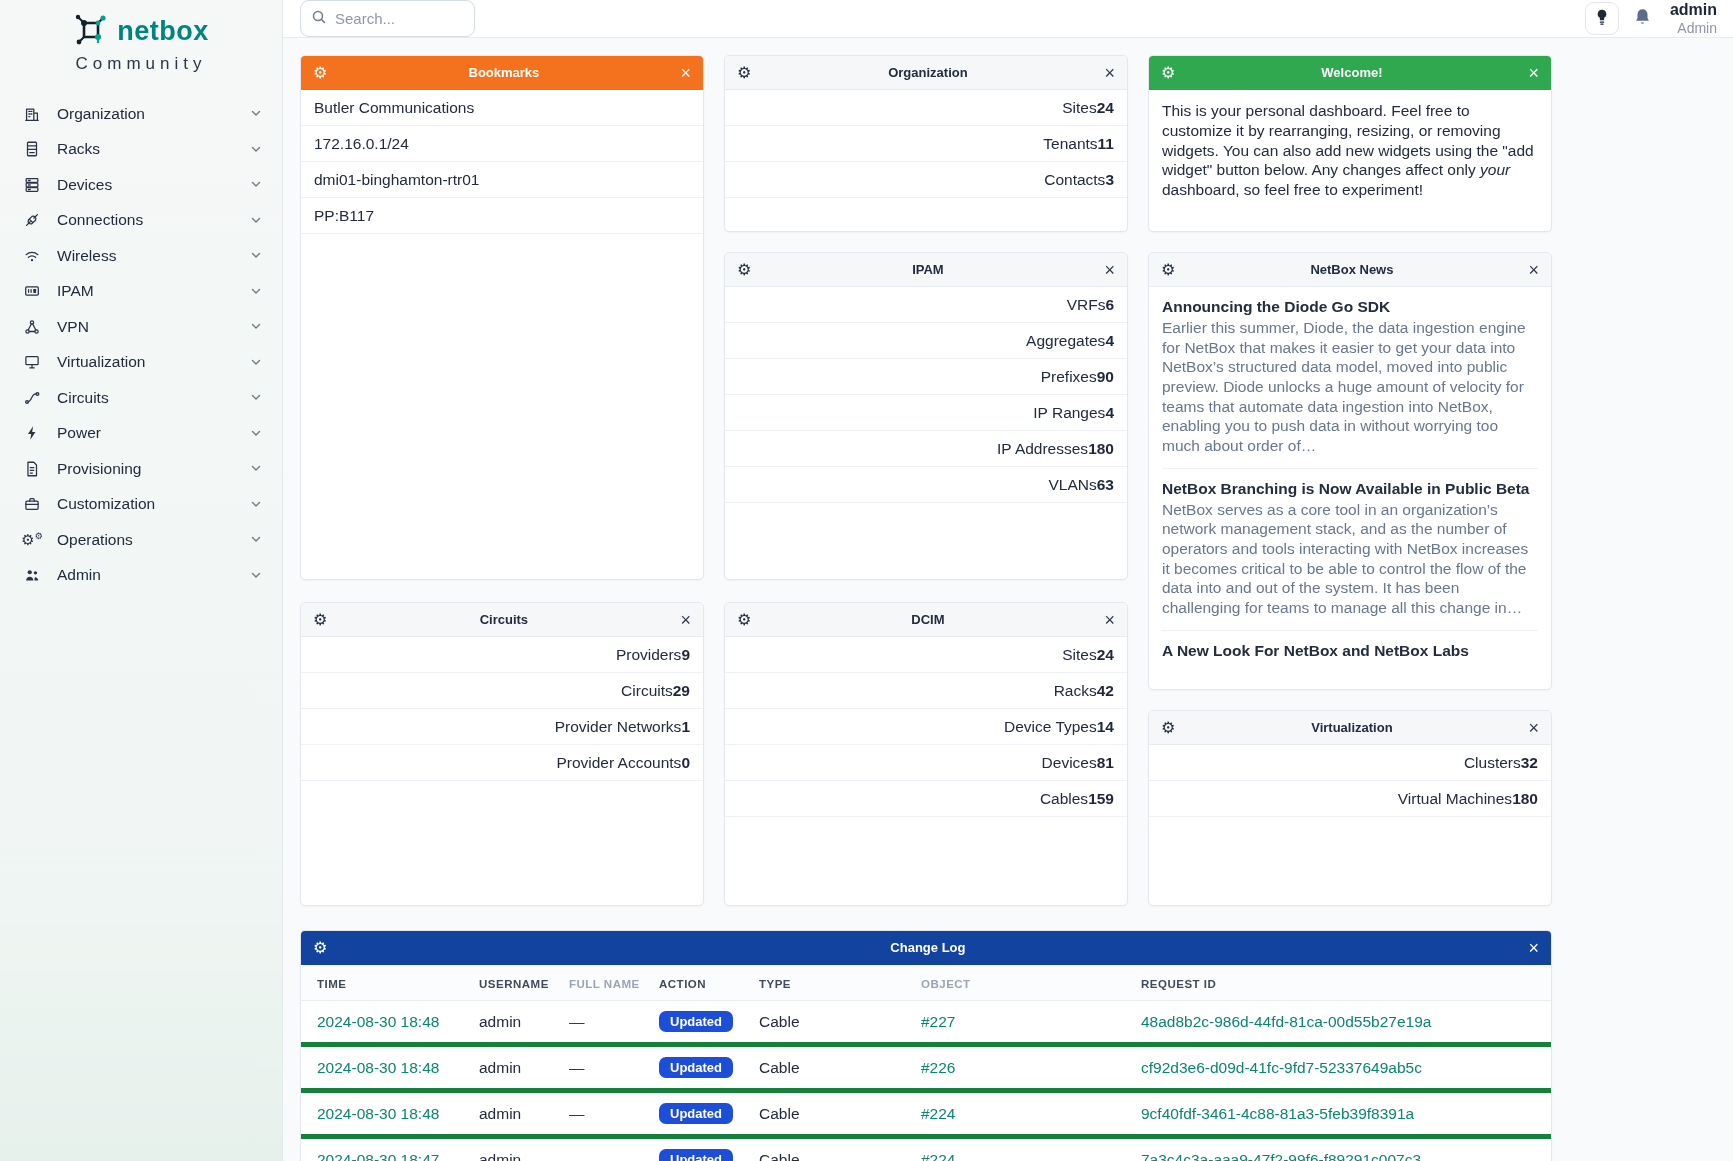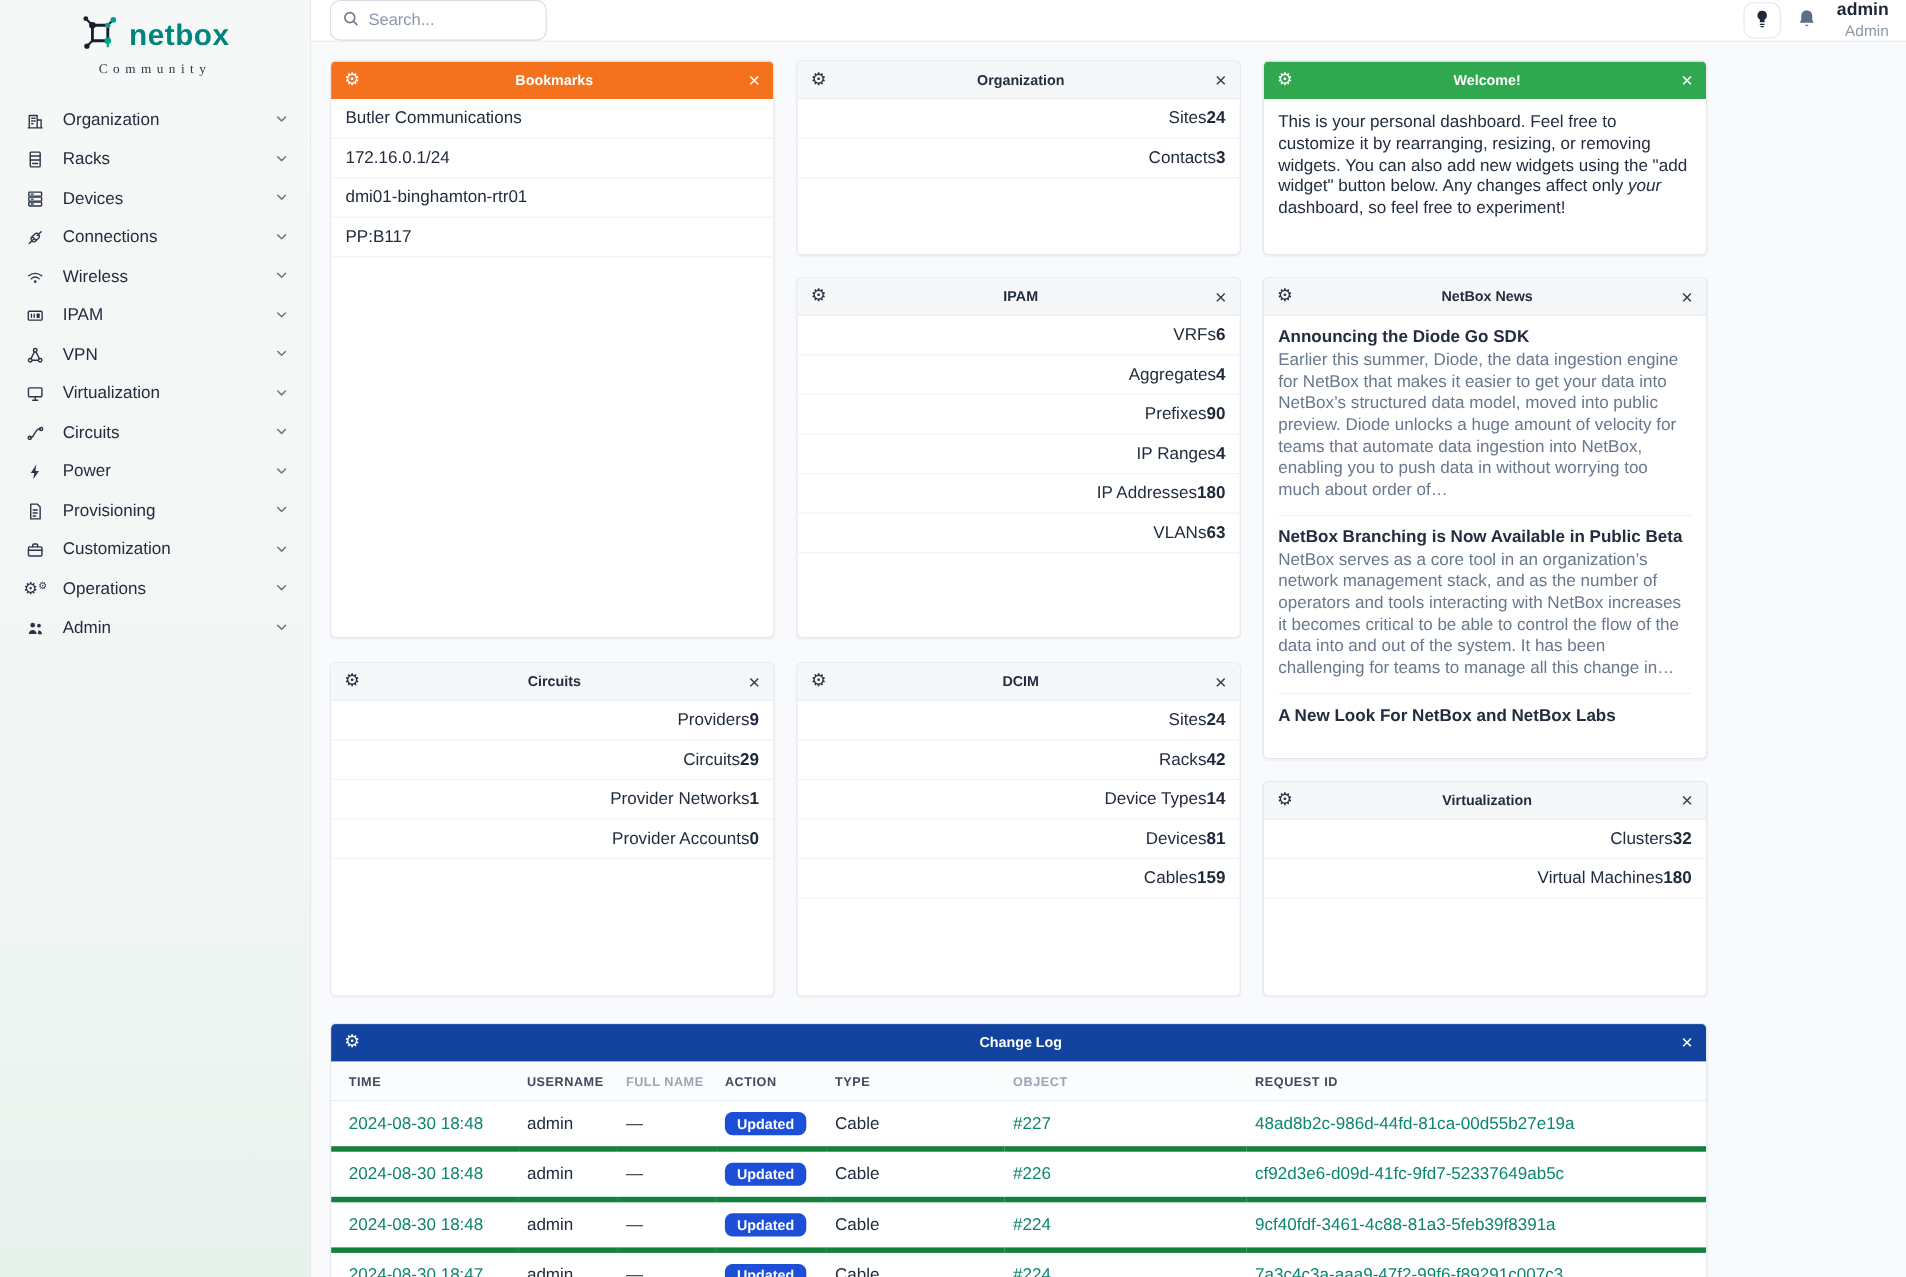--- a/index.html
+++ b/index.html
@@ -12,38 +12,38 @@
 
   
   .sidebar {
     width:283px; height:100%; flex:0 0 283px;
     background:linear-gradient(180deg,#f5f8f7 0%,#f1f6f4 70%,#e7f1ec 100%);
     border-right:1px solid #e3e8ea;
   }
   .logo-block { padding:12px 0 6px; text-align:center; }
   .logo-row { display:flex; align-items:center; justify-content:center; gap:8px; }
   .logo-text { font-size:27px; font-weight:700; color:#00857e; letter-spacing:0.5px; }
-  .logo-sub { font-size:12px; color:#2b3646; letter-spacing:5px; margin-top:3px;font-family:Liberation Serif, serif; }
+  .logo-sub { font-size:17px; color:#2b3646; letter-spacing:5px; margin-top:3px; }
   .nav { margin-top:16px; }
   .nav-item {
     display:flex; align-items:center; height:35.5px;
     padding:0 20px 0 22px; cursor:pointer; color:#232c3d;
   }
   .nav-item .nav-icon { width:20px; display:flex; justify-content:center; color:#2a3447; }
   .nav-item .nav-label { margin-left:15px; flex:1; font-size:15.5px; }
   .nav-item svg { stroke:#2a3447; fill:none; stroke-width:1.4; stroke-linecap:round; stroke-linejoin:round; }
 
   
   .main { flex:1; display:flex; flex-direction:column; background:#f8fafb; }
   .topbar {
     height:56px; background:#fff; border-bottom:1px solid #e8ecf0;
     display:flex; align-items:center; padding:0 16px 0 17px;
   }
   .searchbox {
-    width:197px; height:37px; border:1px solid #d6dce4; border-radius:9px;
+    width:175px; height:37px; border:1px solid #d6dce4; border-radius:9px;
     display:flex; align-items:center; padding:0 10px; background:#fff; gap:8px;
   }
   .searchbox input {
     border:none; outline:none; width:130px; font-size:15px;
     font-family:inherit; color:#212c3d; background:transparent;
   }
   .searchbox input::placeholder { color:#8d97a8; }
   .topbar-right { margin-left:auto; display:flex; align-items:center; gap:14px; }
   .bulb-btn {
     width:34px; height:33px; border:1px solid #e3e7ed; border-radius:9px;
@@ -403,20 +403,24 @@
         <div class="col">
           <div class="widget h-org">
             <div class="w-head">
               <span class="gear">⚙</span>
               <span class="w-title">Organization</span>
               <button class="w-close">×</button>
             </div>
             <div class="stat-row">
                 <span>Sites</span>
                 <span class="stat-value">24</span>
+              </div>
+            <div class="stat-row">
+                <span>Tenants</span>
+                <span class="stat-value">11</span>
               </div>
             <div class="stat-row">
                 <span>Contacts</span>
                 <span class="stat-value">3</span>
               </div>
           </div>
 
           <div class="widget h-ipam">
             <div class="w-head">
               <span class="gear">⚙</span>

